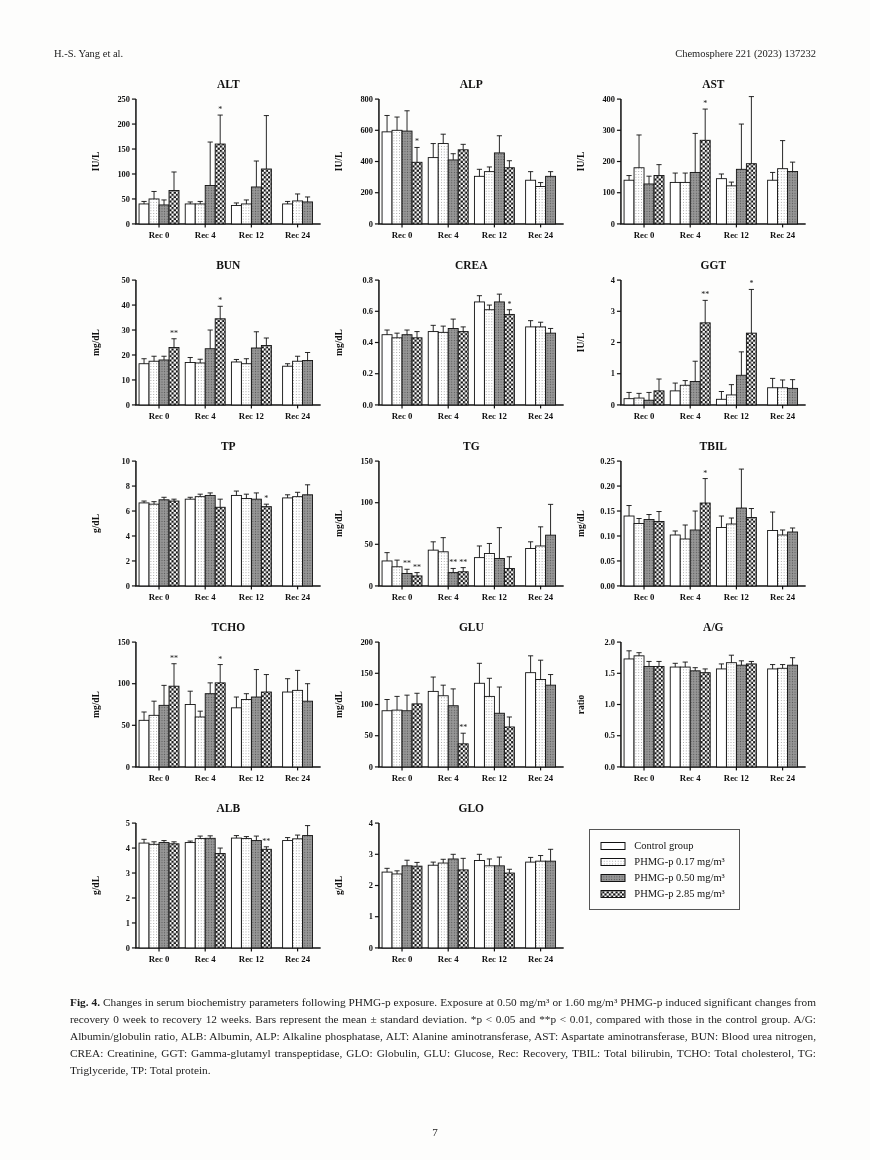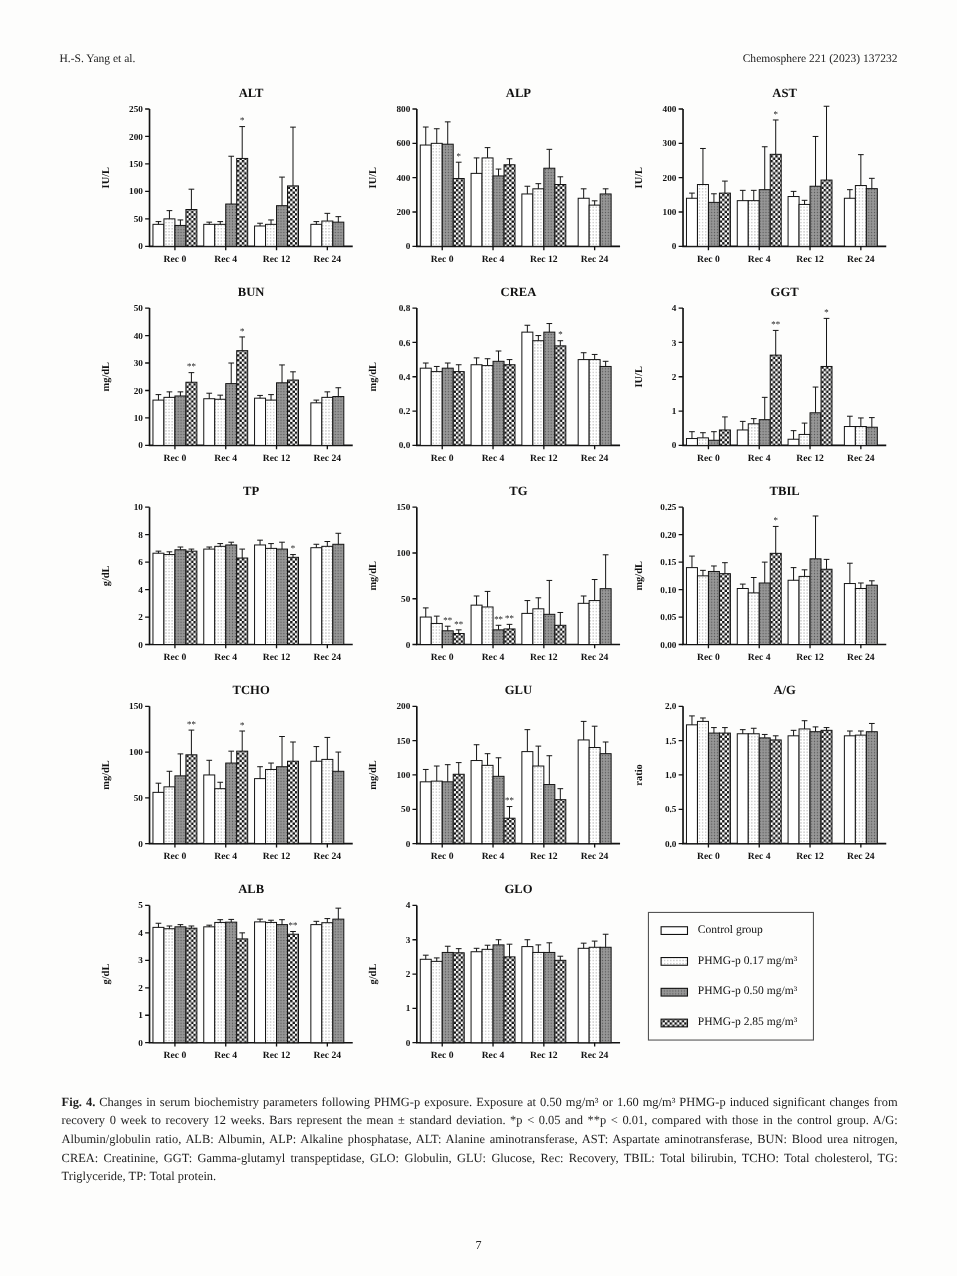--- a/index.html
+++ b/index.html
@@ -19,27 +19,27 @@
   
   .ct{font:700 11.5px "Liberation Serif",serif;fill:#111;}
   .yt{font:8.4px "Liberation Serif",serif;font-weight:700;fill:#111;}
   .xt{font:700 8.8px "Liberation Serif",serif;fill:#111;}
   .ylab{font:700 9.5px "Liberation Serif",serif;fill:#111;}
   .sig{font:8px "Liberation Serif",serif;fill:#111;}
   
   .legend-cell{display:flex;align-items:flex-start;}
   .legend-box{
     margin:30px 0 0 16px;border:1.2px solid #555;background:#fdfdfc;
-    padding:10px 14px 10px 10px;display:flex;flex-direction:column;gap:17px;
+    padding:10px 14px 10px 10px;display:flex;flex-direction:column;gap:5px;
   }
   .legend-row{display:flex;align-items:center;gap:8px;}
   .legend-row svg{width:26px;height:10px;flex:0 0 auto;}
   .legend-row span{font-size:10.5px;color:#111;white-space:nowrap;}
   .caption{
-    margin:14px 0 0 2px;font-size:11.3px;line-height:1.5;text-align:justify;color:#1c1c1c;
+    margin:14px 0 0 16px;font-size:11.3px;line-height:1.5;text-align:justify;color:#1c1c1c;
   }
   .caption b{font-weight:700;}
   .pageno{position:absolute;bottom:22px;left:0;width:100%;text-align:center;
     font-size:11px;color:#222;}
 </style>
 </head>
 <body>
 
 <svg width="0" height="0" style="position:absolute" aria-hidden="true">
   <defs>

